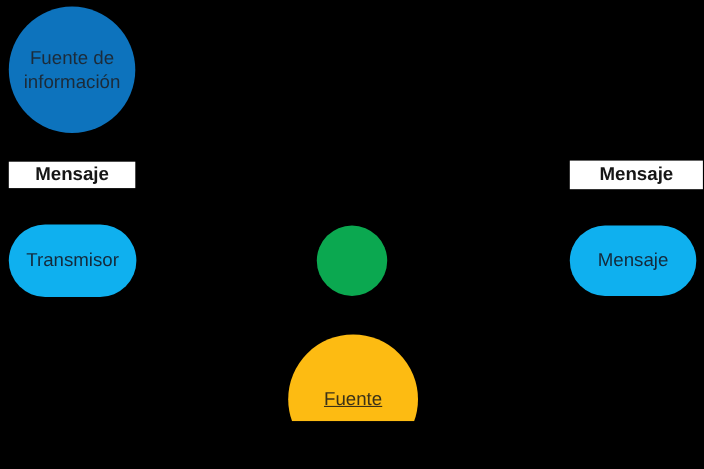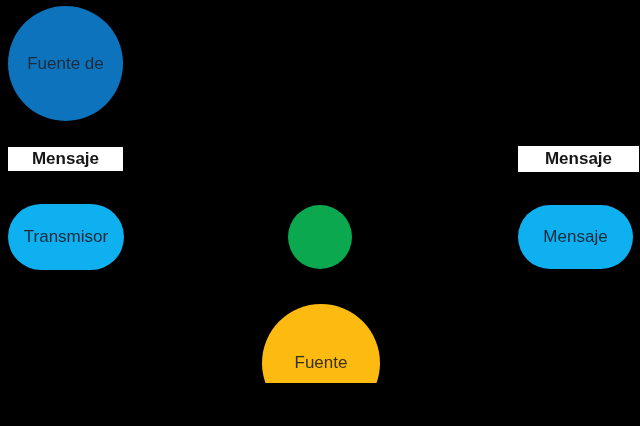--- a/index.html
+++ b/index.html
@@ -65,21 +65,21 @@
   }
 
   
   .n-fuente-info  { left: 8px;   top: 6px;   width: 115px; height: 115px; }
   .n-destinatario { left: 520px; top: 11px;  width: 112px; height: 112px; }
   .n-mensaje-l    { left: 8px;   top: 147px; width: 115px; height: 24px; }
   .n-mensaje-r    { left: 518px; top: 146px; width: 121px; height: 26px; }
   .n-transmisor   { left: 8px;   top: 204px; width: 116px; height: 66px; }
   .n-receptor     { left: 518px; top: 205px; width: 115px; height: 64px; }
   .n-senal        { left: 288px; top: 205px; width: 64px;  height: 64px; }
-  .n-ruido        { left: 262px; top: 304px; width: 118px; height: 118px; }
+  .n-ruido        { left: 262px; top: 304px; width: 118px; height: 118px; text-decoration: underline; }
 </style>
 </head>
 <body>
 
 <div class="canvas">
 
   <svg class="arrows" width="640" height="426" viewBox="0 0 640 426">
     <defs>
       <marker id="ah" markerWidth="9" markerHeight="9" refX="7" refY="4.5" orient="auto">
         <path d="M0,0 L8,4.5 L0,9 z" fill="#000000"></path>
@@ -87,20 +87,21 @@
     </defs>
     <line x1="65" y1="123" x2="65" y2="200" stroke="#000000" stroke-width="3" marker-end="url(#ah)"></line>
     <line x1="126" y1="237" x2="284" y2="237" stroke="#000000" stroke-width="3" marker-end="url(#ah)"></line>
     <line x1="354" y1="237" x2="514" y2="237" stroke="#000000" stroke-width="3" marker-end="url(#ah)"></line>
     <line x1="576" y1="203" x2="576" y2="126" stroke="#000000" stroke-width="3" marker-end="url(#ah)"></line>
     <line x1="320" y1="302" x2="320" y2="273" stroke="#000000" stroke-width="3" marker-end="url(#ah)"></line>
   </svg>
 
   <div class="node circle blue-circle n-fuente-info">
     <span>Fuente de</span>
+    <span>información</span>
   </div>
 
   <div class="node label-box n-mensaje-l">
     <span>Mensaje</span>
   </div>
 
   <div class="node pill cyan-pill n-transmisor">
     <span>Transmisor</span>
   </div>
 

